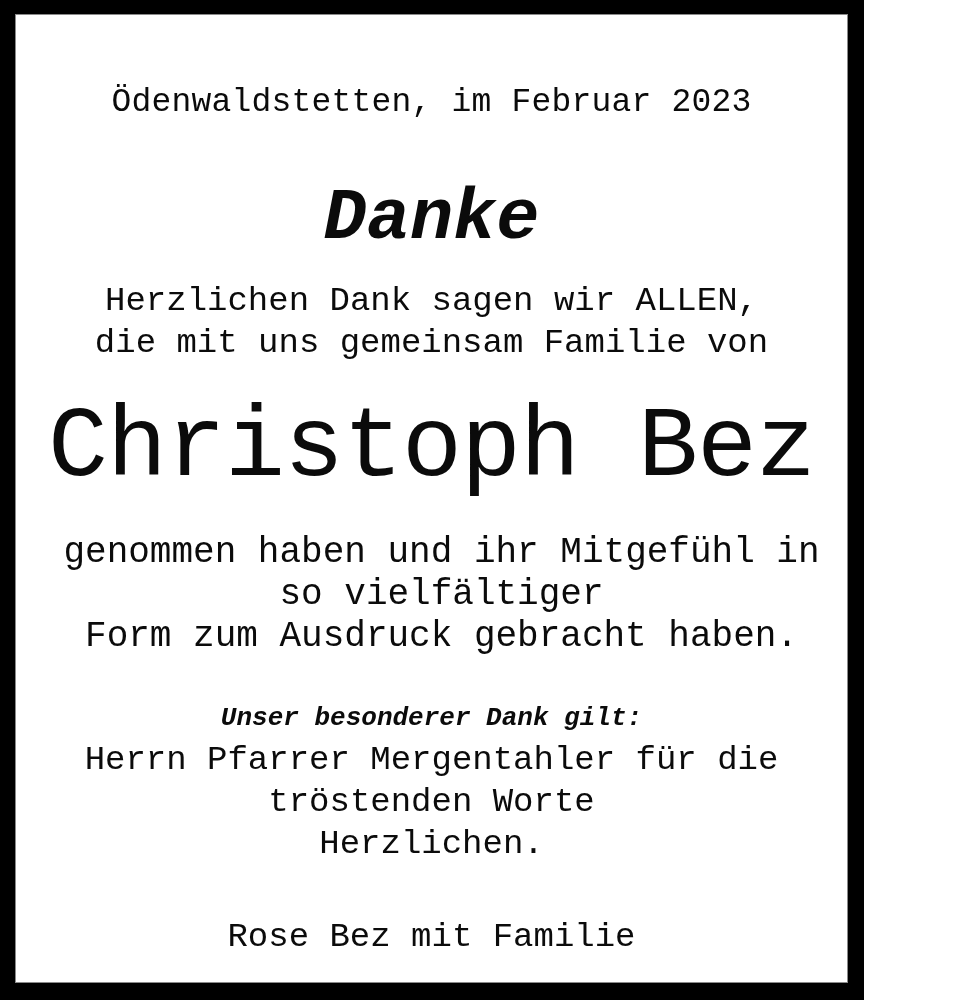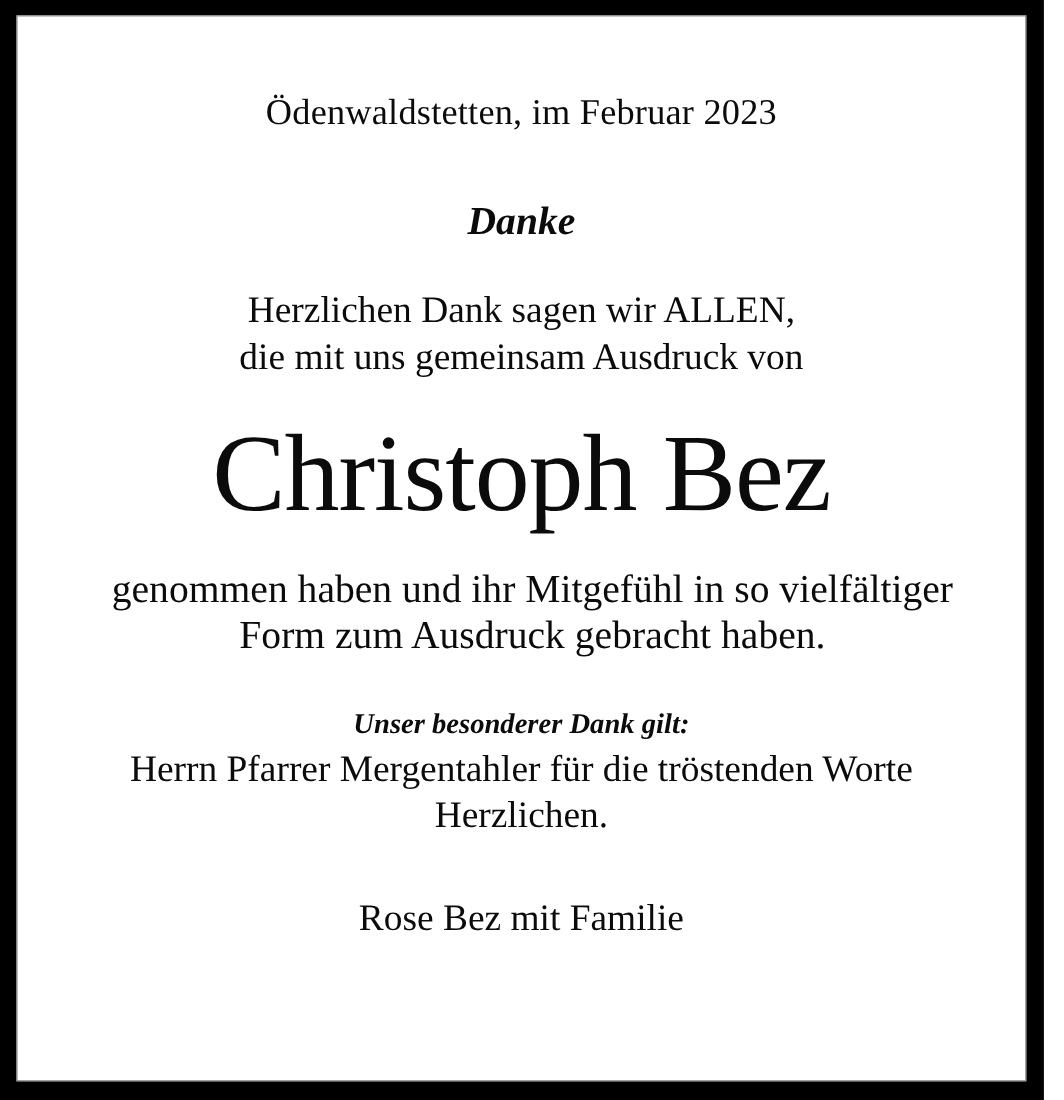--- a/index.html
+++ b/index.html
@@ -6,46 +6,47 @@
     margin: 0;
     padding: 0;
     width: 967px;
     height: 1000px;
     overflow: hidden;
     font-family: "Liberation Serif", "DejaVu Serif", serif;
   }
   .frame {
     position: absolute;
     inset: 0;
-    width: 949px;
+    width: 864px;
     height: 1000px;
     background: var(--frame-color, #000000);
     box-sizing: border-box;
+    font-family: Liberation Mono, monospace;
   }
   .inner {
     position: absolute;
     top: 14px;
     left: 15px;
     right: 16px;
     bottom: 17px;
     background: var(--bg-color, #ffffff);
     border: 1px solid var(--hairline-color, #8a8a8a);
     box-sizing: border-box;
     color: var(--text-color, #0b0b0b);
     text-align: center;
     padding-top: 68px;
   }
   .dateline {
     font-size: 33px;
     line-height: 40px;
     letter-spacing: 0.2px;
   }
   .headline {
-    margin-top: 46px;
-    font-size: 36px;
+    margin-top: 64px;
+    font-size: 72px;
     line-height: 64px;
     font-weight: bold;
     font-style: italic;
   }
   .intro {
     margin-top: 29px;
     font-size: 34px;
     line-height: 42px;
   }
   .deceased-name {
@@ -84,21 +85,21 @@
 
 <div class="frame">
   <div class="inner">
 
     <div class="dateline">Ödenwaldstetten, im Februar 2023</div>
 
     <div class="headline">Danke</div>
 
     <div class="intro">
       <span class="line">Herzlichen Dank sagen wir ALLEN,</span>
-      <span class="line">die mit uns gemeinsam Ausdruck von</span>
+      <span class="line">die mit uns gemeinsam Familie von</span>
     </div>
 
     <div class="deceased-name">Christoph Bez</div>
 
     <div class="body-par">
       <span class="line">genommen haben und ihr Mitgefühl in so vielfältiger</span>
       <span class="line">Form zum Ausdruck gebracht haben.</span>
     </div>
 
     <div class="special-heading">Unser besonderer Dank gilt:</div>

